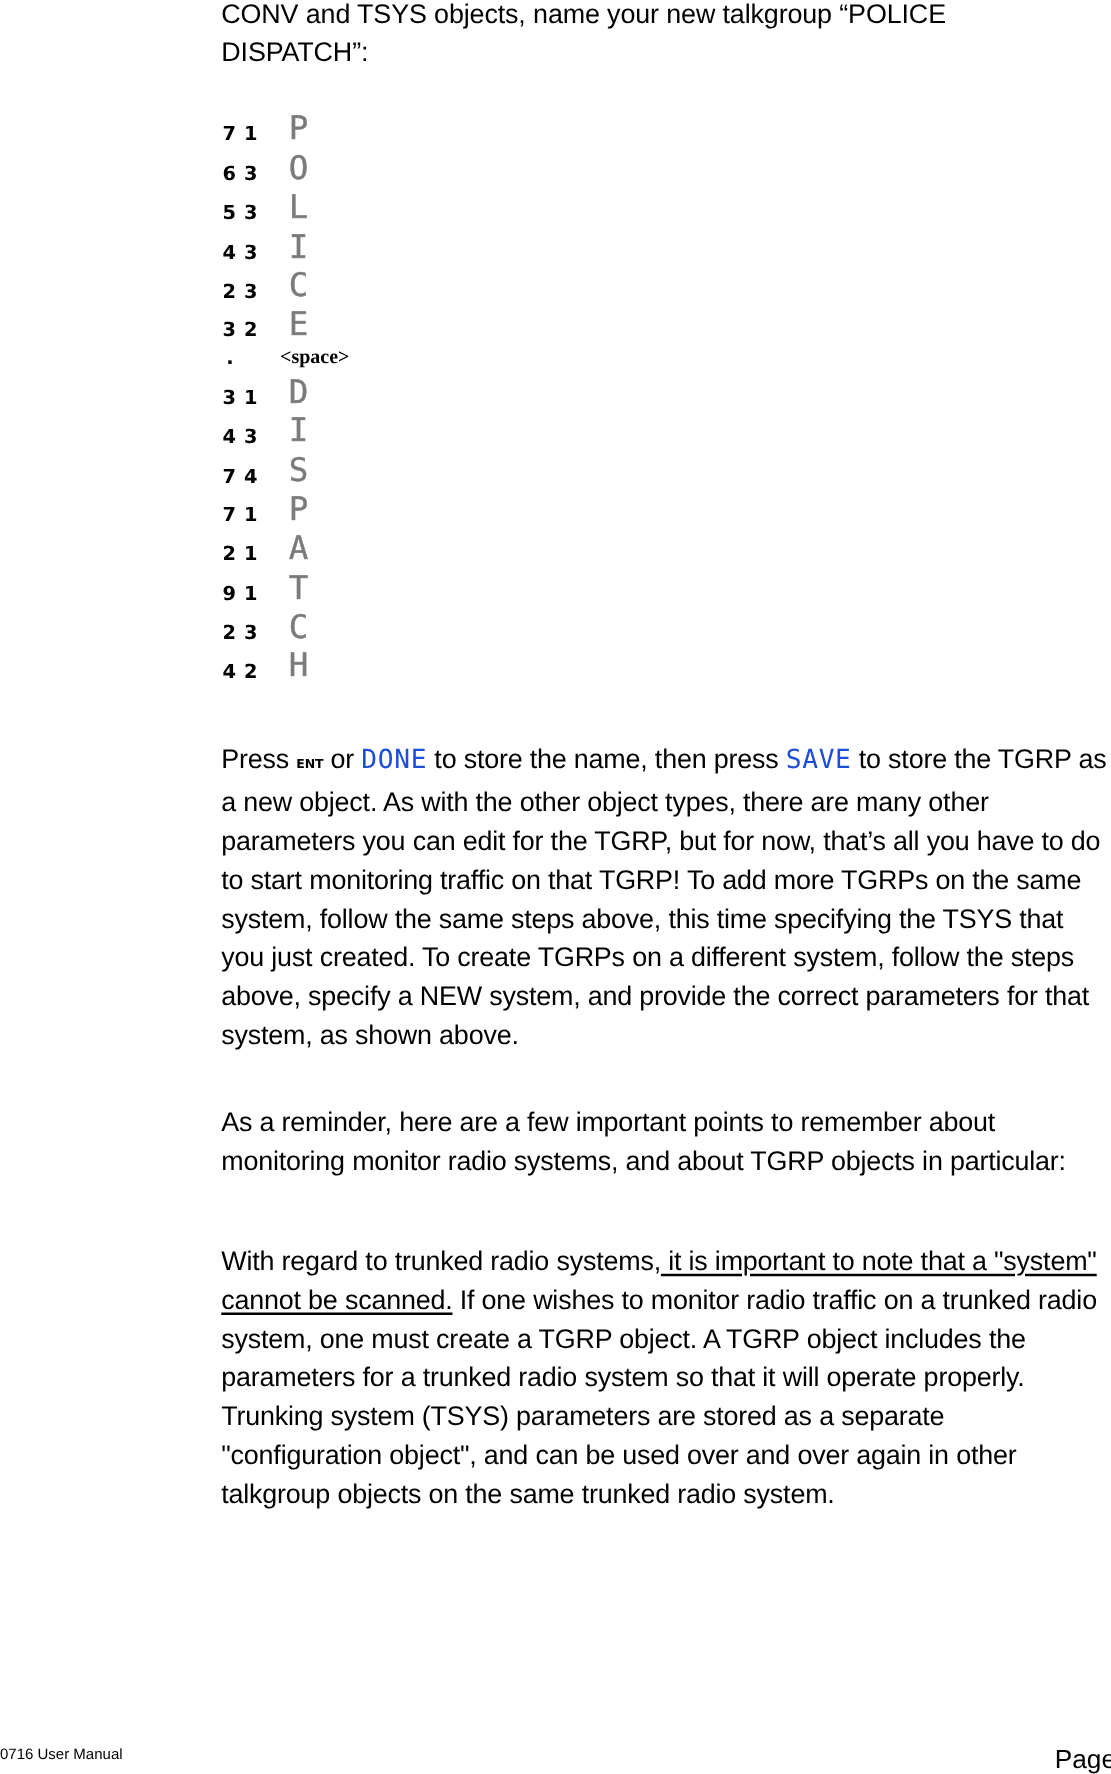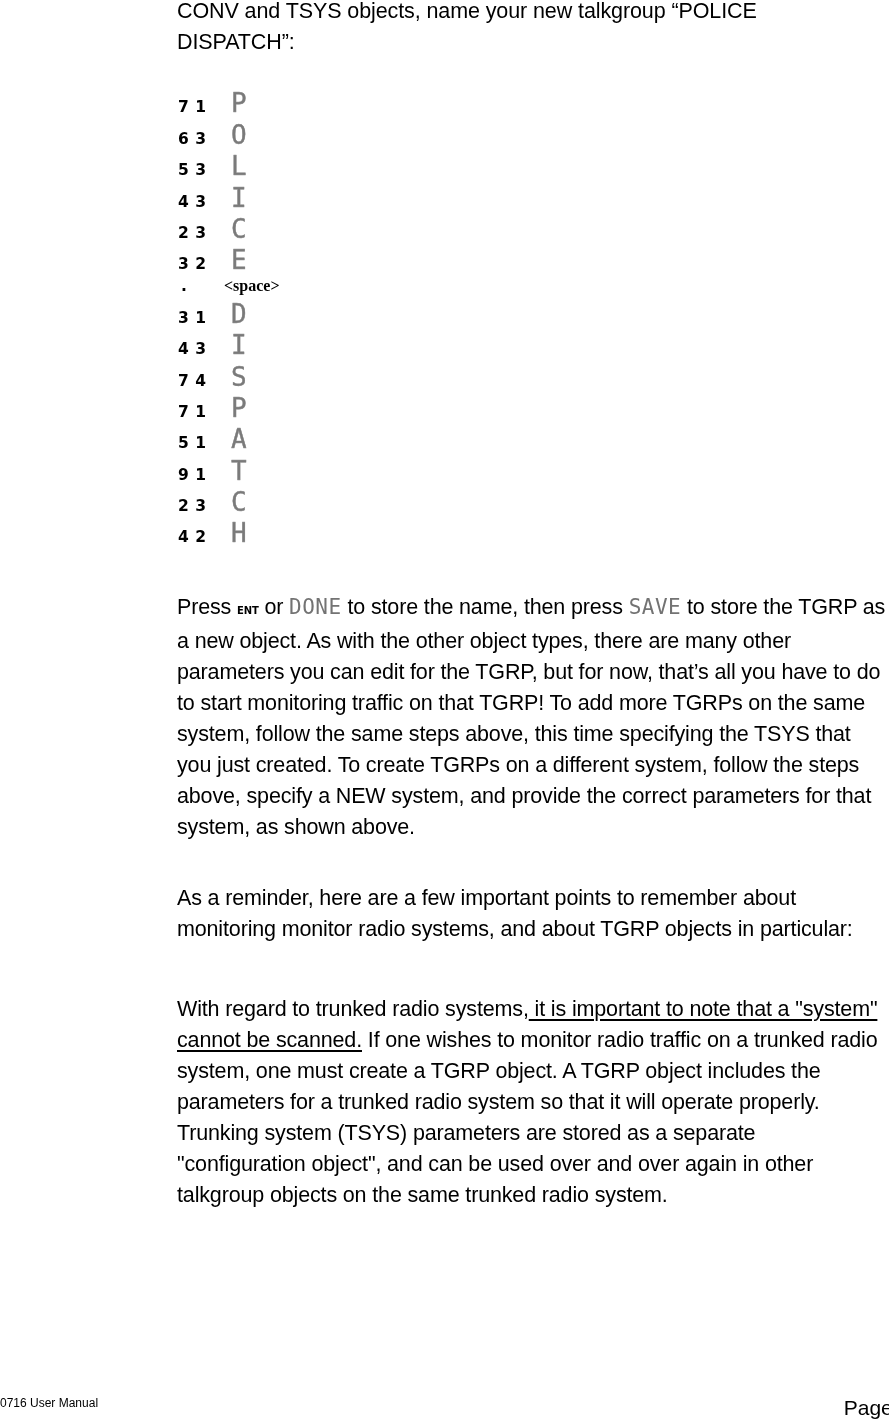--- a/index.html
+++ b/index.html
@@ -38,21 +38,21 @@
   }
   .body-text p { margin: 0; }
   .p1 { top: 592px; }
   .p2 { top: 883px; }
   .p3 { top: 994px; }
   .p4 { top: 1249px; }
   .ent {
     font-family: "DejaVu Sans", sans-serif; font-weight: bold; font-size: 10px;
   }
   .lcd-word {
-    font-family: "DejaVu Sans Mono", monospace; font-size: 21px; color: #737373;
+    font-family: "DejaVu Sans Mono", monospace; font-size: 21px; color: #1d4ed8;
     letter-spacing: 0.5px;
   }
   .u { text-decoration: underline; text-underline-offset: 3px; }
   .footer-left {
     position: absolute; left: 0; top: 1396px; font-size: 12px;
   }
   .footer-right {
     position: absolute; right: 7px; top: 1396px; font-size: 21px;
   }
 </style>
@@ -102,21 +102,21 @@
     </div>
     <div class="key-row">
       <span class="key-digits">7 4</span>
       <span class="lcd-char">S</span>
     </div>
     <div class="key-row">
       <span class="key-digits">7 1</span>
       <span class="lcd-char">P</span>
     </div>
     <div class="key-row">
-      <span class="key-digits">5 1</span>
+      <span class="key-digits">2 1</span>
       <span class="lcd-char">A</span>
     </div>
     <div class="key-row">
       <span class="key-digits">9 1</span>
       <span class="lcd-char">T</span>
     </div>
     <div class="key-row">
       <span class="key-digits">2 3</span>
       <span class="lcd-char">C</span>
     </div>

